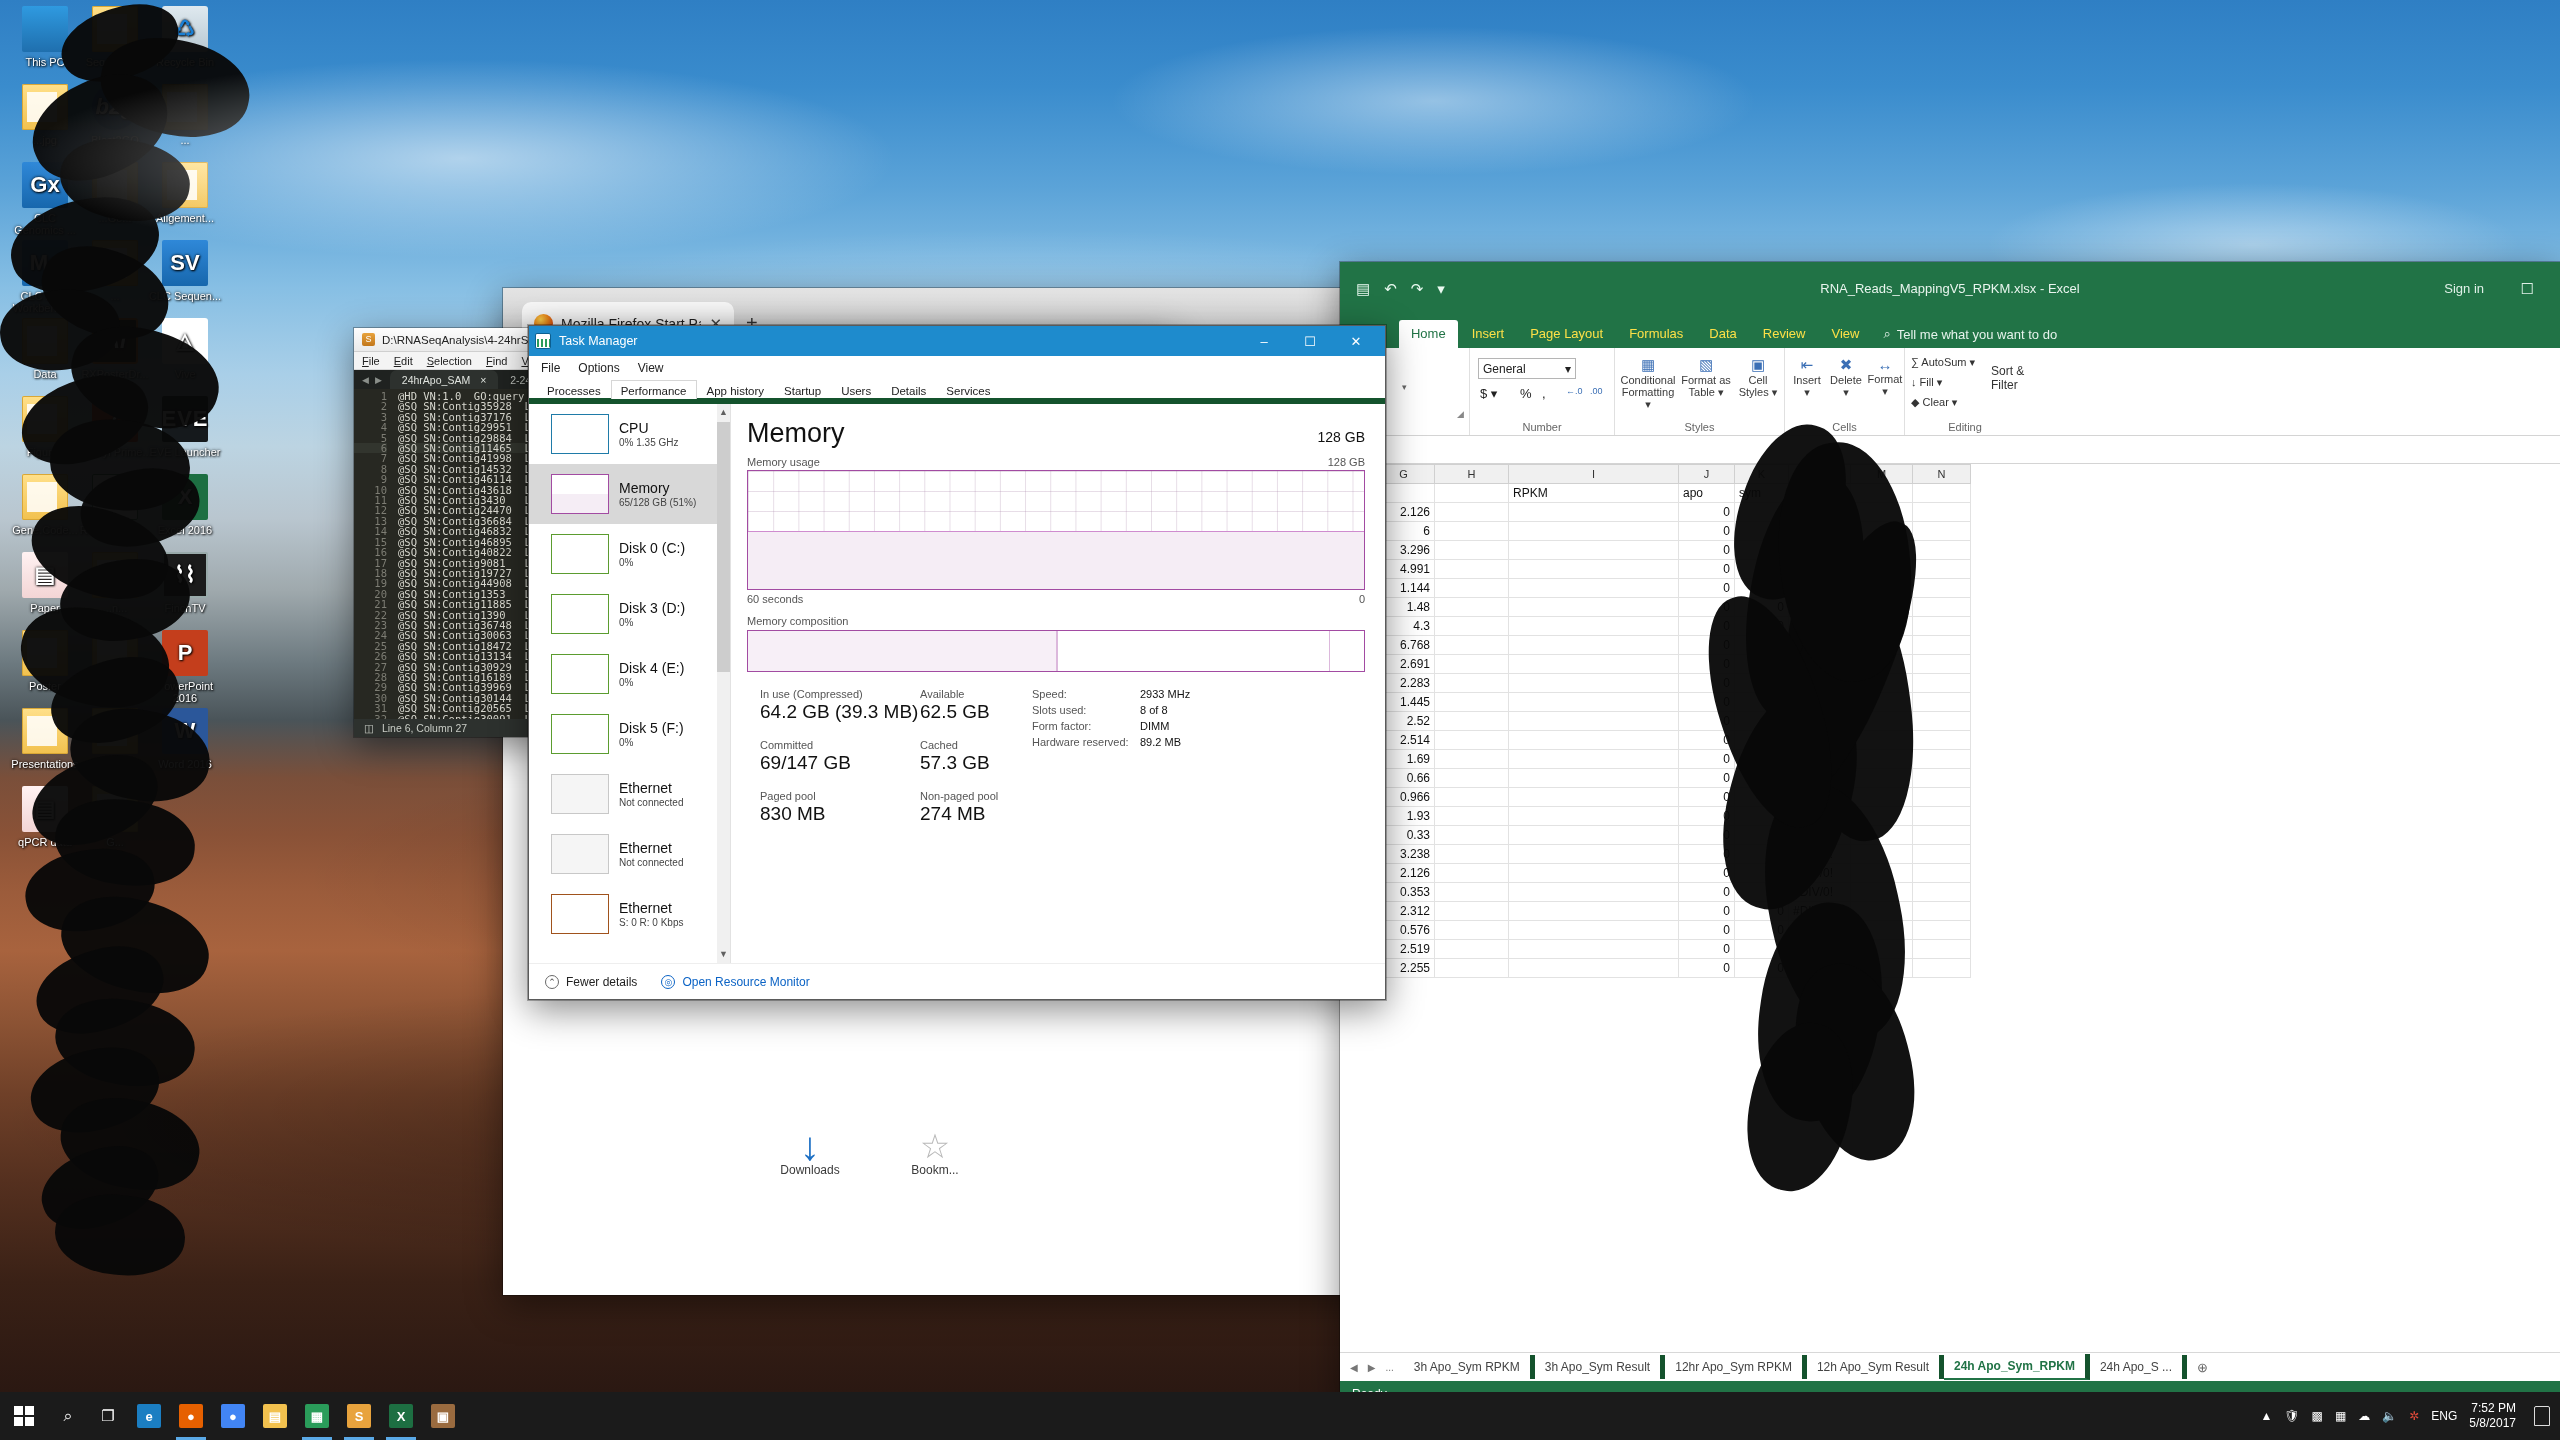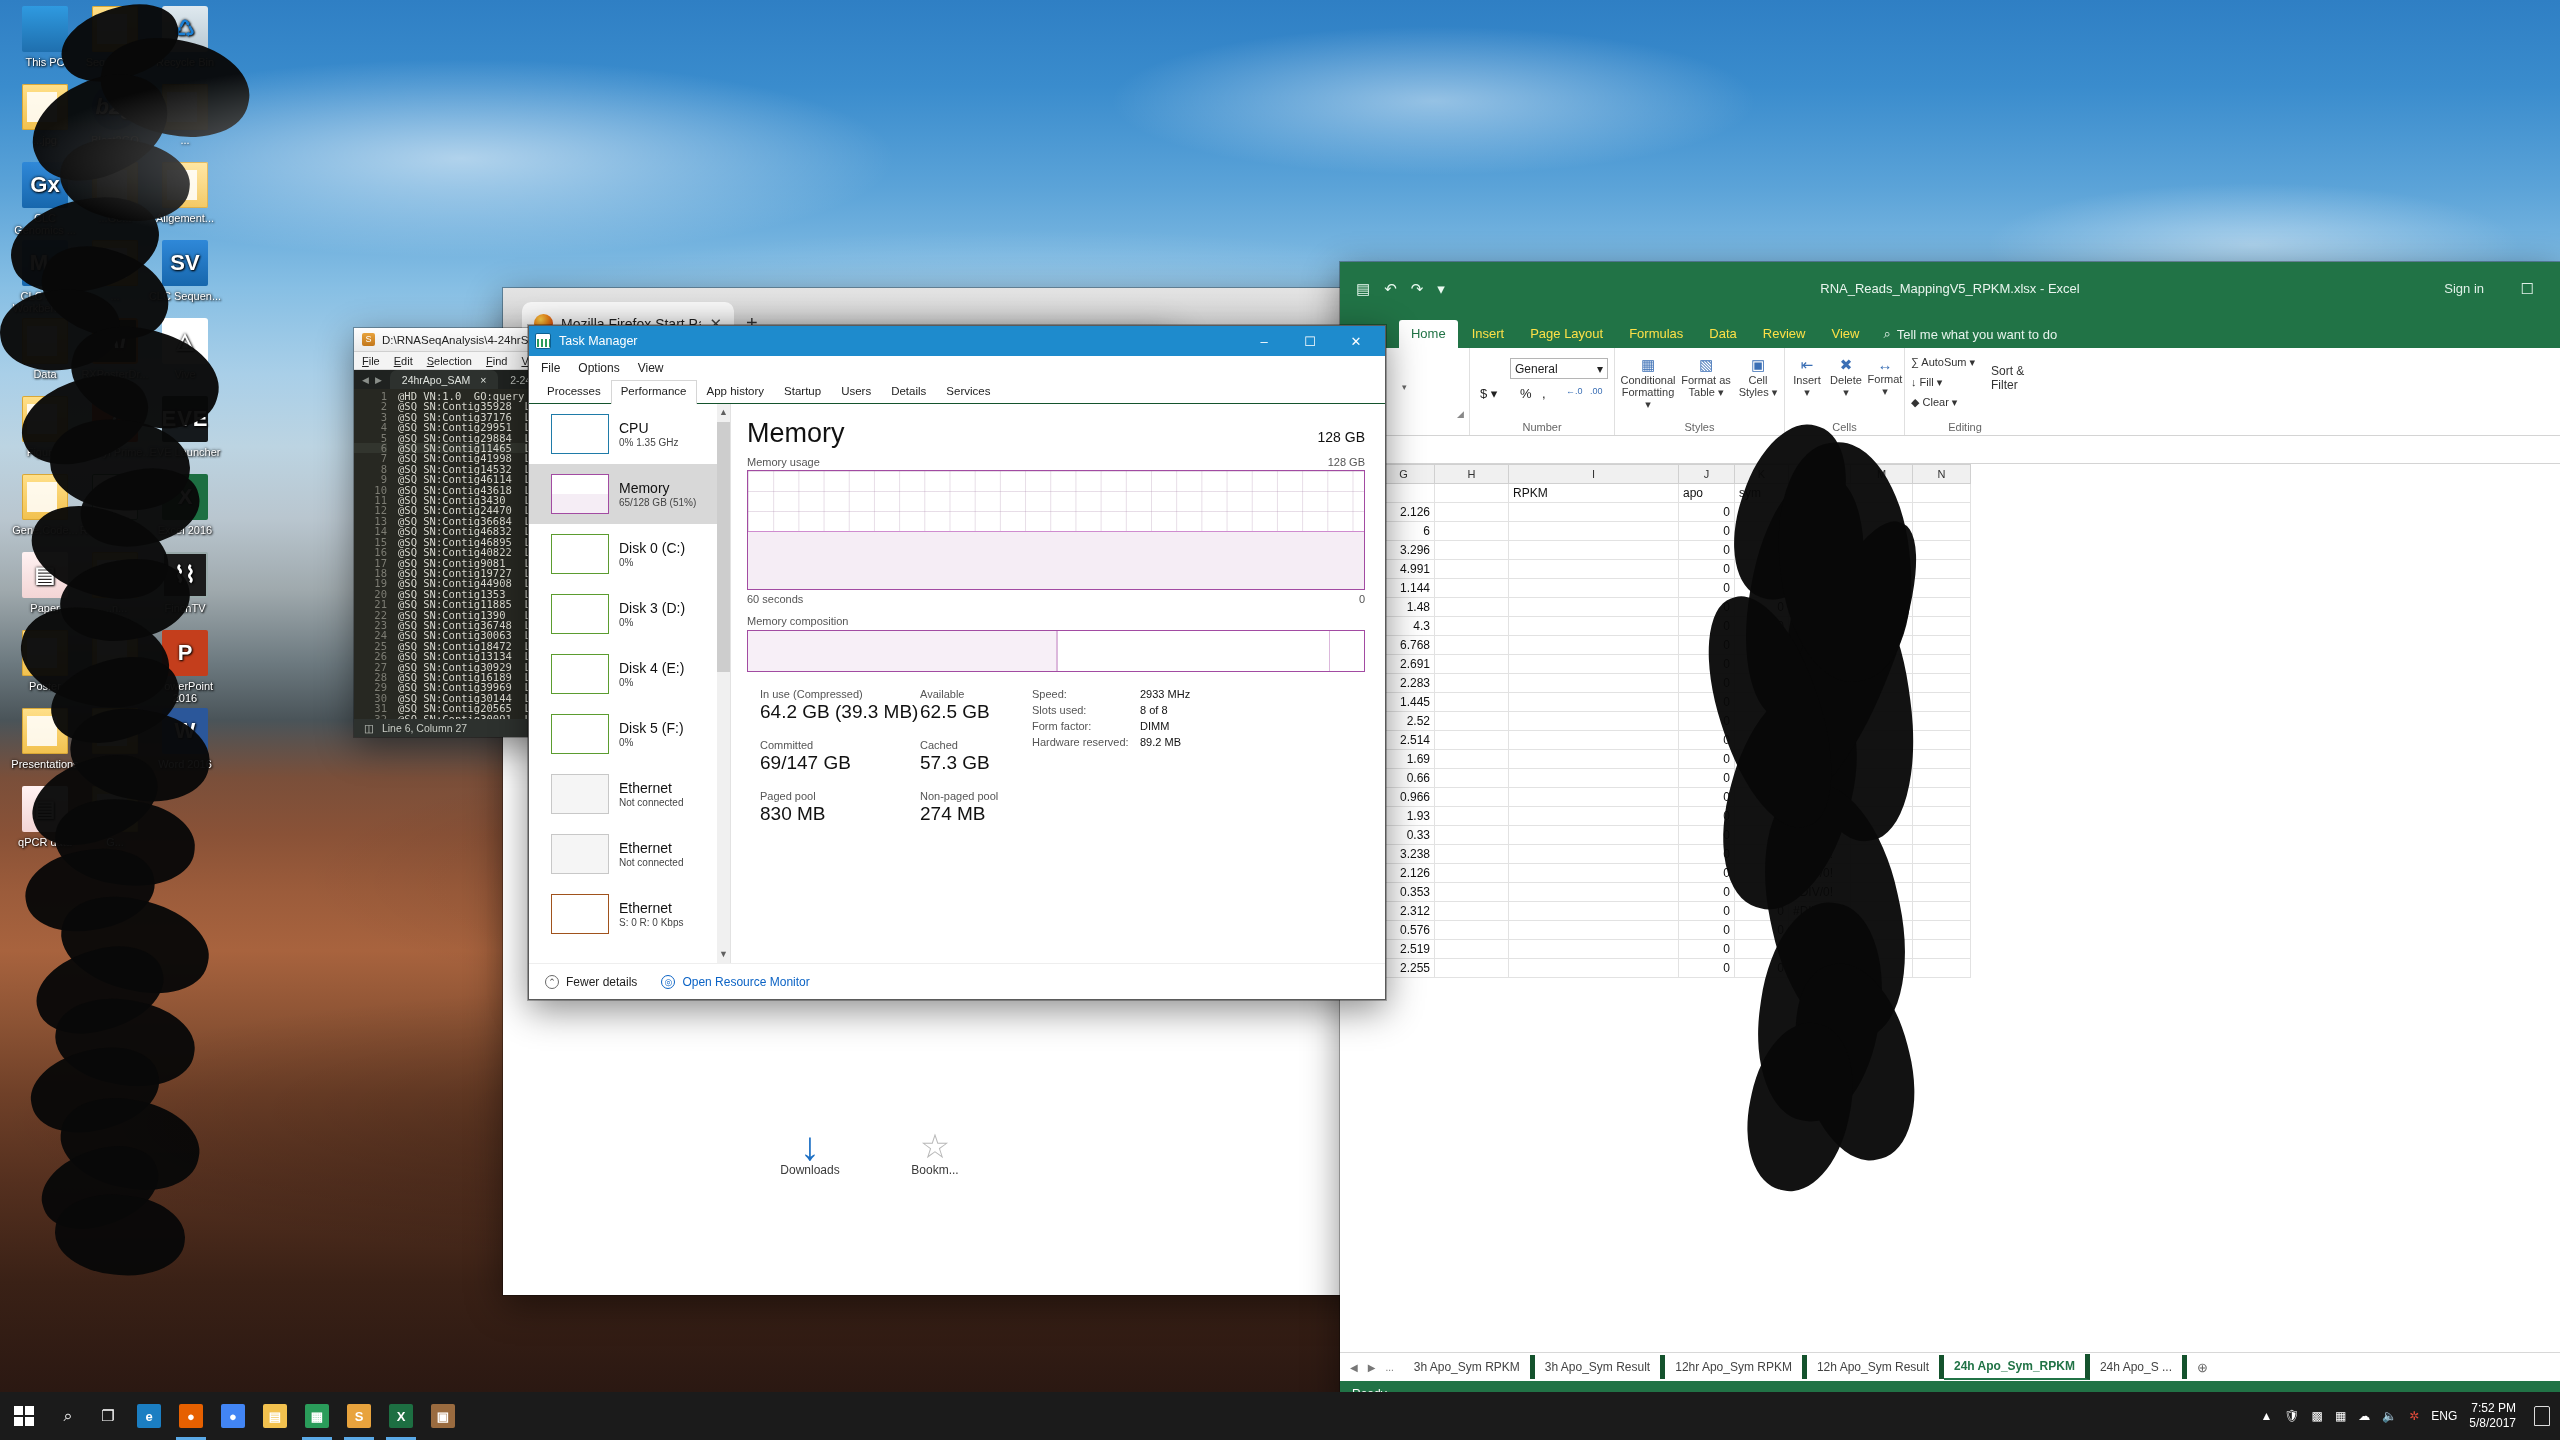--- a/index.html
+++ b/index.html
@@ -135,21 +135,21 @@
 
   
   #taskmgr { left:528px; top:325px; width:858px; height:675px; background:#fff; border:1px solid #5a5a5a;}
   #tm-title { height:30px; background:#1e8bcd; color:#fff; display:flex; align-items:center; padding:0 6px; font-size:12.5px; gap:8px;}
   #tm-icon { width:16px;height:16px;background:#fff; border:1px solid #0b5f91; border-radius:2px; position:relative; overflow:hidden;}
   #tm-icon::after{content:"";position:absolute;left:1px;bottom:1px;width:13px;height:8px;
     background:repeating-linear-gradient(90deg,#2a9c5a 0 2px,transparent 2px 4px);}
   #tm-winbtns { margin-left:auto; display:flex; }
   #tm-winbtns div { width:46px; height:30px; display:flex; align-items:center; justify-content:center; font-size:13px; color:#fff;}
   #tm-menu { height:24px; display:flex; align-items:center; gap:18px; padding:0 12px; font-size:12px; color:#222; background:#fff;}
-  #tm-tabs { height:24px; display:flex; align-items:stretch; padding-left:8px; font-size:11.5px; background:#fff; border-bottom:1px solid #14532d;}
+  #tm-tabs { height:24px; display:flex; align-items:stretch; padding-left:8px; font-size:11.5px; background:#fff; border-bottom:6px solid #14532d;}
   .tm-tab { padding:4px 9px 3px; color:#222; border:1px solid transparent; border-bottom:none;}
   .tm-tab.active { background:#fff; border-color:#d6d6d6; position:relative; top:0; margin-bottom:-1px;}
   #tm-main { position:absolute; left:0; right:0; top:78px; bottom:36px; display:flex; background:#fff;}
   #tm-side { width:202px; flex:0 0 202px; border-right:1px solid #e2e2e2; position:relative; overflow:hidden;}
   .tm-item { height:60px; display:flex; align-items:center; gap:10px; padding:0 6px 0 22px;}
   .tm-item.sel { background:#d8d8d8; }
   .tm-thumb { width:58px; height:40px; background:#fff; flex:0 0 auto; }
   .tm-lbl { font-size:14px; color:#111; line-height:17px;}
   .tm-sub { font-size:10px; color:#444; }
   #tm-scroll{ position:absolute; right:0; top:0; bottom:0; width:13px; background:#f0f0f0;}
@@ -411,21 +411,21 @@
         <span>Tell me what you want to do</span>
       </div>
     </div>
   <div id="xl-ribbon">
     <div class="rgrp" style="left:0;width:130px;">
       <div style="position:absolute;left:8px;top:34px;font-size:11px;color:#3b3b3b;">Center</div>
       <div style="position:absolute;left:62px;top:34px;font-size:9px;color:#666;">▾</div>
       <div style="position:absolute;right:5px;bottom:16px;font-size:9px;color:#888;">◢</div>
     </div>
     <div class="rgrp" style="left:130px;width:145px;">
-      <div class="numbox" style="position:absolute;left:8px;top:10px;margin-left:32px;">
+      <div class="numbox" style="position:absolute;left:8px;top:10px;">
         <span>General</span>
         <span>▾</span>
       </div>
       <div style="position:absolute;left:10px;top:38px;font-size:13px;color:#222;">$ ▾</div>
       <div style="position:absolute;left:50px;top:38px;font-size:13px;color:#222;">%</div>
       <div style="position:absolute;left:72px;top:38px;font-size:13px;color:#222;">,</div>
       <div style="position:absolute;left:96px;top:38px;font-size:9px;color:#3b6fb5;">←.0</div>
       <div style="position:absolute;left:120px;top:38px;font-size:9px;color:#3b6fb5;">.00</div>
       <div class="glbl">Number</div>
     </div>

